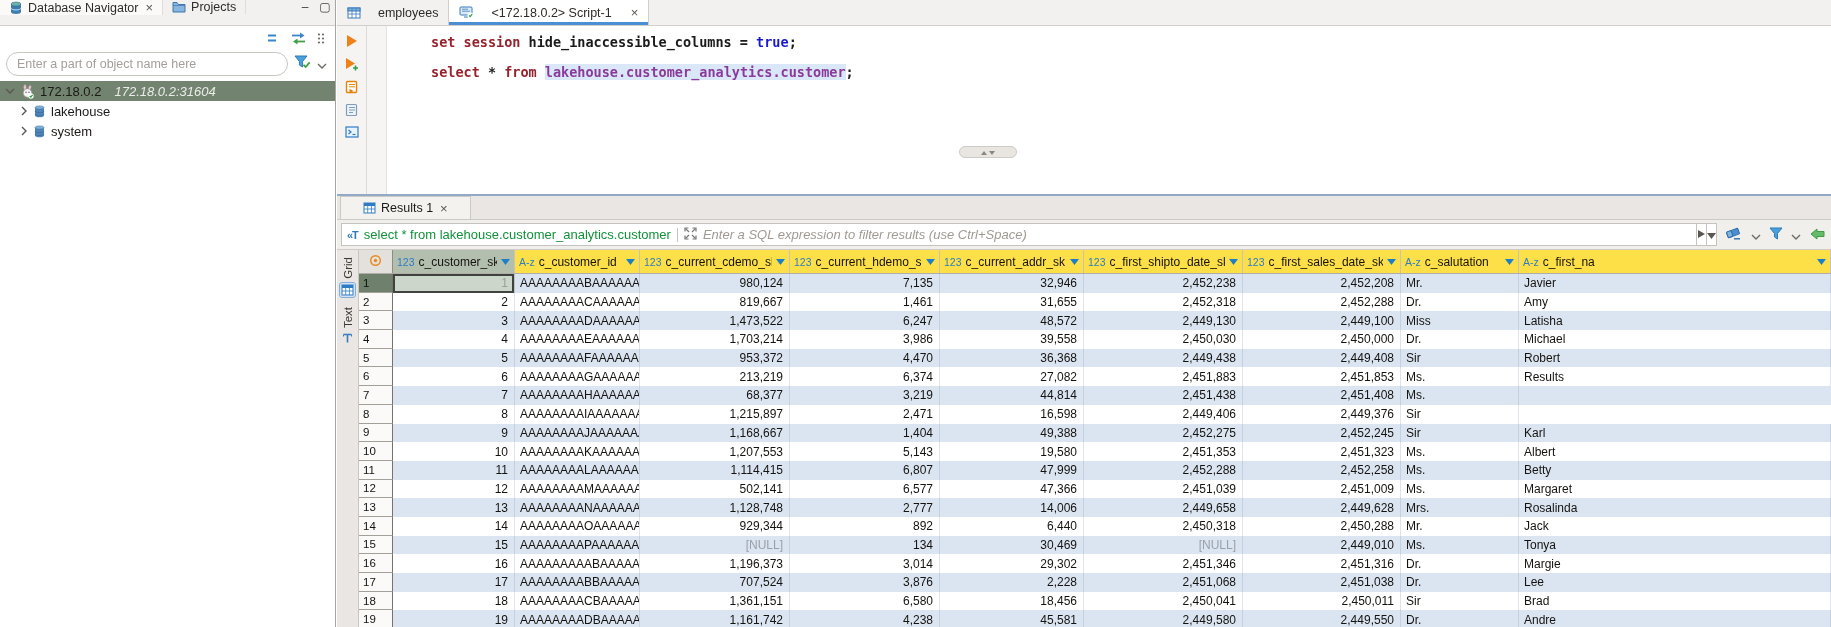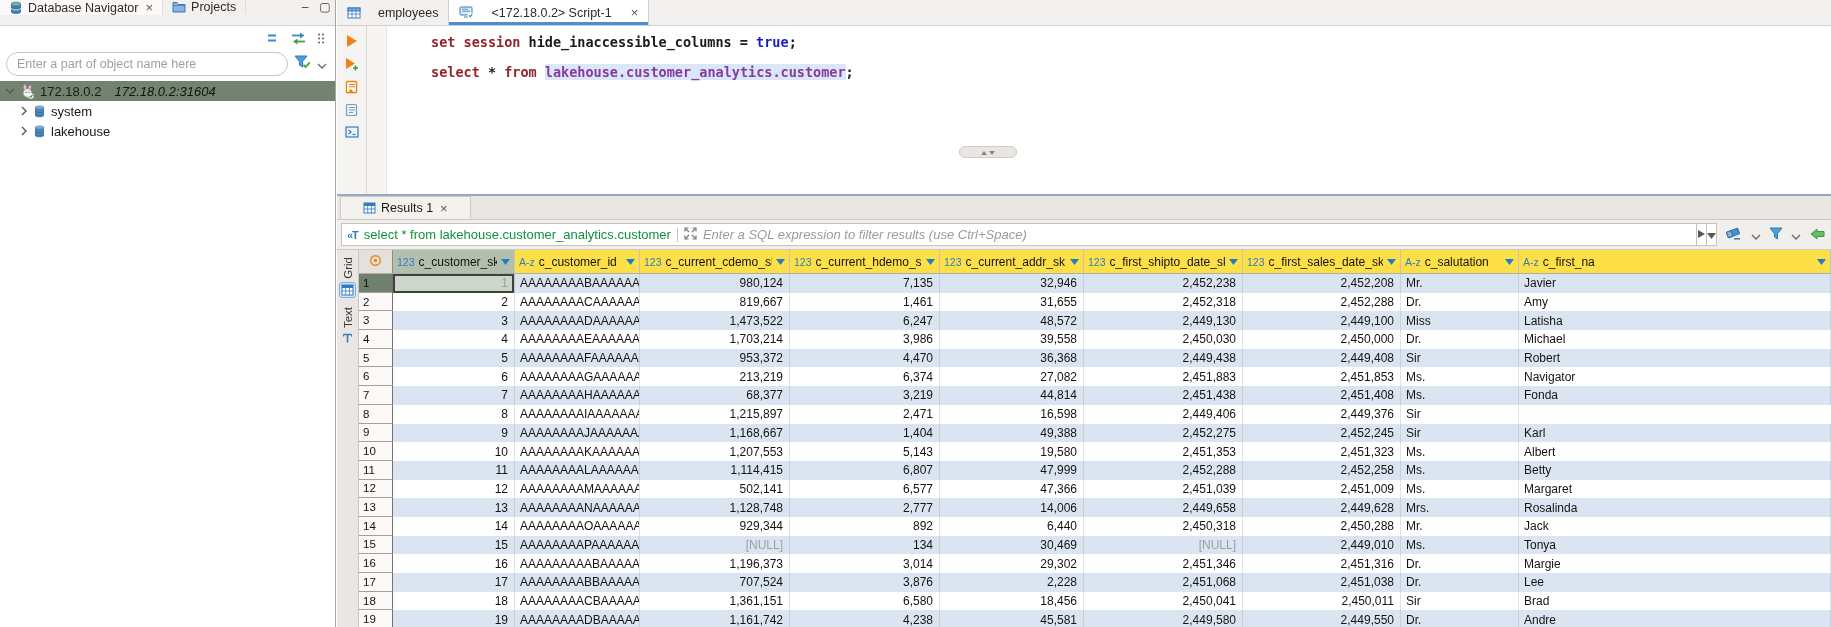--- a/index.html
+++ b/index.html
@@ -16,21 +16,21 @@
   .ptab.active{background:#fbfaf9}
   .ptab .close{color:#5a5651;font-size:13px;margin-left:2px}
   .wctl{width:20px;display:flex;align-items:center;justify-content:center;color:#44403c;font-size:12px}
   .ptoolbar{height:24px;display:flex;justify-content:flex-end;align-items:center;gap:11px;padding:0 10px;background:#fff;flex:none}
   .searchrow{display:flex;align-items:center;gap:6px;padding:2px 8px 5px 6px;background:#fff;flex:none}
   .searchrow input{flex:1;height:24px;border:1px solid #c9c5c0;border-radius:12px;padding:0 10px;font-size:12.5px;color:#333;background:#fff;outline:none;font-family:"Liberation Sans",sans-serif}
   .searchrow input::placeholder{color:#a39e98}
   .tree{flex:1;background:#fff;font-size:13px}
   .trow{display:flex;align-items:center;gap:5px;height:20px;white-space:nowrap}
   .trow.sel{background:#72836f}
-  .tdetail{font-style:italic;color:#000000;opacity:.85;margin-left:8px}
+  .tdetail{font-style:italic;color:#ffffff;opacity:.85;margin-left:8px}
 
   
   .editor-region{position:absolute;left:337px;top:0;width:1494px;height:194px;background:#fff}
   .etabbar{height:26px;background:#f3f1ef;border-bottom:1px solid #d2cec9;display:flex;font-size:12.5px;color:#2e2b28}
   .etab{display:flex;align-items:center;gap:17px;padding:0 10px}
   .etab.active{background:#fff;box-shadow:inset 0 -3px 0 #4a8fd4;border-left:1px solid #d2cec9;border-right:1px solid #d2cec9}
   .etab .close{color:#5a5651;font-size:13px;margin-left:2px}
   .ebody{display:flex;height:168px}
   .etoolbar{width:30px;background:#f6f4f2;border-right:1px solid #ddd9d4;display:flex;flex-direction:column;align-items:center;gap:9px;padding-top:8px}
   .egutter{width:20px;background:#f6f5f3;border-right:1px solid #e6e2de}
@@ -176,37 +176,37 @@
             </svg>
           </span>
           <span class="icn">
             <svg width="13" height="13" viewBox="0 0 13 13">
               <path d="M2 2.6v7.8c0 1 2 1.8 4.5 1.8s4.5-.8 4.5-1.8V2.6" fill="#4f86ba"></path>
               <ellipse cx="6.5" cy="2.6" rx="4.5" ry="1.7" fill="#7fb0d9" stroke="#3d6f9e" stroke-width=".6"></ellipse>
               <path d="M2 6c0 .9 2 1.7 4.5 1.7S11 6.9 11 6" stroke="#2f5f8e" fill="none" stroke-width=".6"></path>
               <path d="M2 8.8c0 .9 2 1.7 4.5 1.7S11 9.7 11 8.8" stroke="#2f5f8e" fill="none" stroke-width=".6"></path>
             </svg>
           </span>
-          <span class="tlabel">system</span>
+          <span class="tlabel">lakehouse</span>
         </div>
         <div class="trow" style="padding-left: 21px;">
           <span class="icn">
             <svg width="7" height="10">
               <path d="M1 1l4 4-4 4" stroke="#5a5651" stroke-width="1.4" fill="none"></path>
             </svg>
           </span>
           <span class="icn">
             <svg width="13" height="13" viewBox="0 0 13 13">
               <path d="M2 2.6v7.8c0 1 2 1.8 4.5 1.8s4.5-.8 4.5-1.8V2.6" fill="#4f86ba"></path>
               <ellipse cx="6.5" cy="2.6" rx="4.5" ry="1.7" fill="#7fb0d9" stroke="#3d6f9e" stroke-width=".6"></ellipse>
               <path d="M2 6c0 .9 2 1.7 4.5 1.7S11 6.9 11 6" stroke="#2f5f8e" fill="none" stroke-width=".6"></path>
               <path d="M2 8.8c0 .9 2 1.7 4.5 1.7S11 9.7 11 8.8" stroke="#2f5f8e" fill="none" stroke-width=".6"></path>
             </svg>
           </span>
-          <span class="tlabel">lakehouse</span>
+          <span class="tlabel">system</span>
         </div>
       </div>
   </aside>
 
   <section class="editor-region">
     <div class="etabbar">
       <div class="etab">
         <span class="icn">
             <svg width="14" height="12">
               <rect x="1" y="1" width="12" height="10" fill="#fff" stroke="#3a7bbf"></rect>
@@ -505,33 +505,32 @@
             <div class="grow even">
               <div class="rhead">6</div>
               <div class="cell num" style="width: 122px;">6</div>
               <div class="cell txt" style="width: 125px;">AAAAAAAAGAAAAAAA</div>
               <div class="cell num" style="width: 150px;">213,219</div>
               <div class="cell num" style="width: 150px;">6,374</div>
               <div class="cell num" style="width: 144px;">27,082</div>
               <div class="cell num" style="width: 159px;">2,451,883</div>
               <div class="cell num" style="width: 158px;">2,451,853</div>
               <div class="cell txt" style="width: 118px;">Ms.</div>
-              <div class="cell txt" style="width: 312px;">Navigator</div>
+              <div class="cell txt" style="width: 312px;">Results</div>
             </div>
             <div class="grow odd">
               <div class="rhead">7</div>
               <div class="cell num" style="width: 122px;">7</div>
               <div class="cell txt" style="width: 125px;">AAAAAAAAHAAAAAAA</div>
               <div class="cell num" style="width: 150px;">68,377</div>
               <div class="cell num" style="width: 150px;">3,219</div>
               <div class="cell num" style="width: 144px;">44,814</div>
               <div class="cell num" style="width: 159px;">2,451,438</div>
               <div class="cell num" style="width: 158px;">2,451,408</div>
               <div class="cell txt" style="width: 118px;">Ms.</div>
-              <div class="cell txt" style="width: 312px;">Fonda</div>
             </div>
             <div class="grow even">
               <div class="rhead">8</div>
               <div class="cell num" style="width: 122px;">8</div>
               <div class="cell txt" style="width: 125px;">AAAAAAAAIAAAAAAA</div>
               <div class="cell num" style="width: 150px;">1,215,897</div>
               <div class="cell num" style="width: 150px;">2,471</div>
               <div class="cell num" style="width: 144px;">16,598</div>
               <div class="cell num" style="width: 159px;">2,449,406</div>
               <div class="cell num" style="width: 158px;">2,449,376</div>

